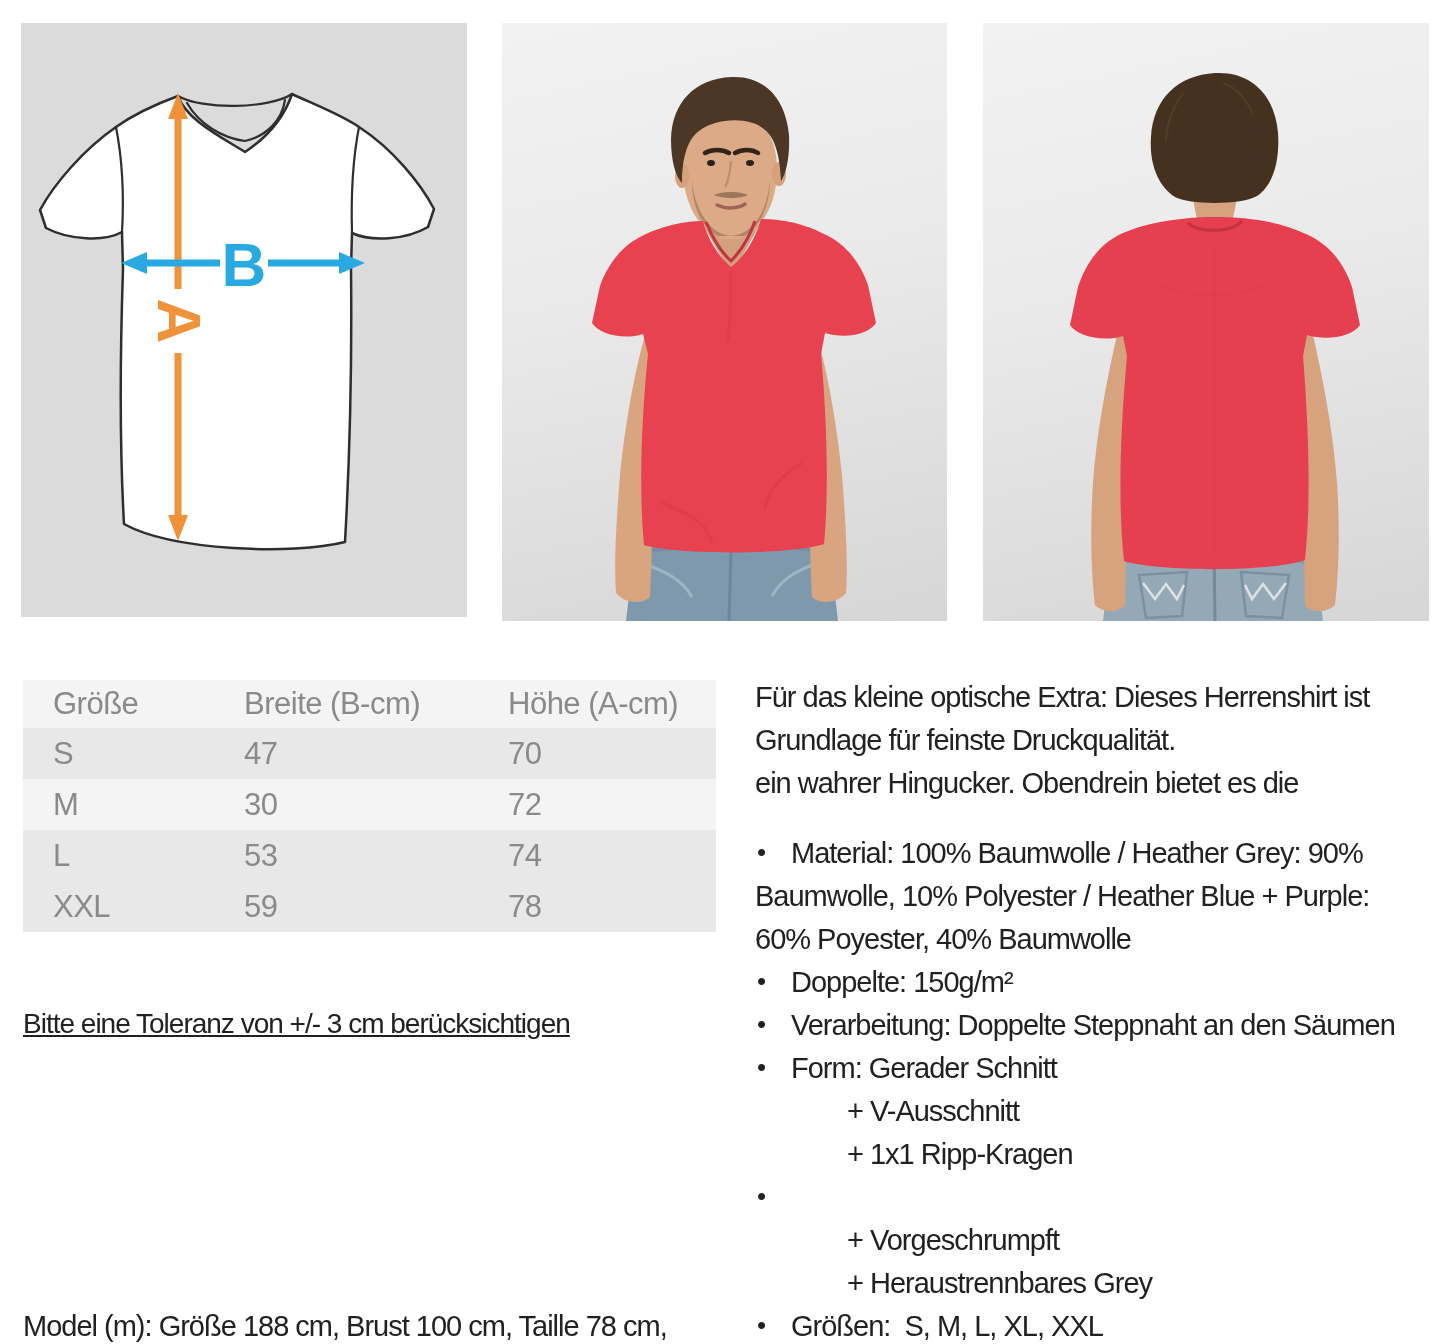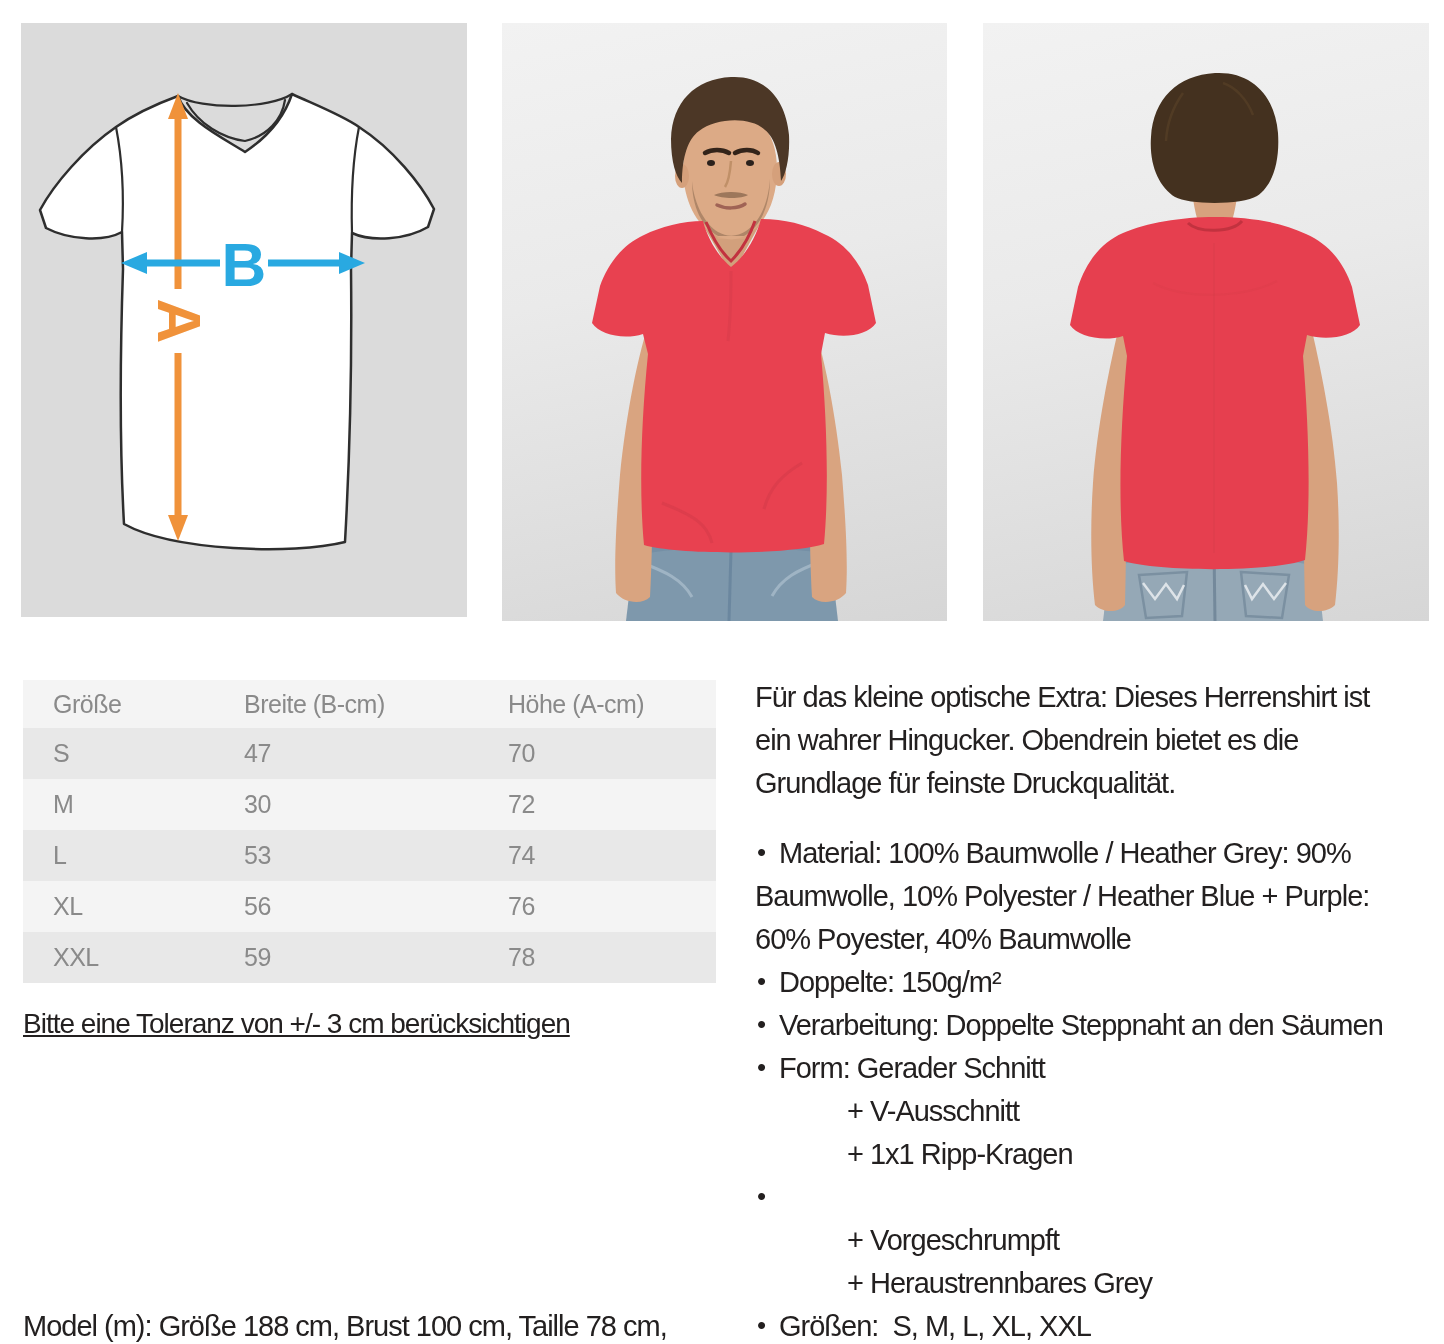--- a/index.html
+++ b/index.html
@@ -9,39 +9,39 @@
   
   .diagram-box{position:absolute;left:21px;top:23px;width:446px;height:594px;background:#dbdbdb;}
   .photo{position:absolute;top:23px;height:598px;
          background:linear-gradient(168deg,#f2f2f2 0%,#eaeaea 42%,#d6d6d6 100%);}
   .photo-front{left:502px;width:445px;}
   .photo-back{left:983px;width:446px;}
   .diagram-box svg,.photo svg{display:block;width:100%;height:100%;}
 
   
   table.size-table{position:absolute;left:23px;top:680px;width:693px;border-collapse:collapse;
-        table-layout:fixed;font-size:25px;color:#8a8a8a;letter-spacing:-0.5px;}
+        table-layout:fixed;font-size:31px;color:#8a8a8a;letter-spacing:-0.5px;}
   table.size-table th,table.size-table td{font-weight:normal;text-align:left;padding:0;vertical-align:middle;}
   table.size-table th{height:48px;}
   table.size-table td{height:51px;}
   .cell-pad{padding-left:30px !important;}
   .row-light{background:#f4f4f4;}
   .row-dark{background:#e8e8e8;}
 
   
   .tolerance-note{position:absolute;left:23px;top:1008px;font-size:28px;letter-spacing:-1px;white-space:pre;text-decoration:underline;}
   .model-info{position:absolute;left:23px;top:1216px;font-size:29px;line-height:44px;letter-spacing:-1px;white-space:pre;}
   .model-info .bold{font-weight:normal;}
 
   
   .desc{position:absolute;left:755px;top:676px;font-size:29px;letter-spacing:-1px;color:#232020;}
   .desc .line{position:relative;height:43px;line-height:43px;white-space:pre;}
   .desc .gap{height:27px;}
   .desc .dot{position:absolute;left:2px;top:-1px;font-size:26px;}
-  .ind-bullet{display:inline-block;margin-left:24px;}
+  .ind-bullet{display:inline-block;margin-left:36px;}
   .ind-cont{display:inline-block;}
   .ind-sub{display:inline-block;margin-left:92px;}
 </style>
 </head>
 <body>
 
 <div class="page">
 
   <div class="diagram-box">
     <svg viewBox="0 0 446 594">
@@ -201,44 +201,39 @@
     <tr class="row-light">
       <td class="cell-pad">M</td>
       <td>30</td>
       <td>72</td>
     </tr>
     <tr class="row-dark">
       <td class="cell-pad">L</td>
       <td>53</td>
       <td>74</td>
     </tr>
-    <tr class="row-light">
-      <td class="cell-pad">XL</td>
-      <td>56</td>
-      <td>76</td>
-    </tr>
     <tr class="row-dark">
       <td class="cell-pad">XXL</td>
       <td>59</td>
       <td>78</td>
     </tr>
   </tbody>
     </table>
 
   <div class="tolerance-note">Bitte eine Toleranz von +/- 3 cm berücksichtigen</div>
 
   <div class="model-info">
     <div><span class="bold">Model (m):</span><span> Größe 188 cm, Brust 100 cm, Taille 78 cm,</span></div>
     
   </div>
 
   <div class="desc">
     <div class="line">Für das kleine optische Extra: Dieses Herrenshirt ist</div>
+    <div class="line">Grundlage für feinste Druckqualität.</div>
     <div class="line">ein wahrer Hingucker. Obendrein bietet es die</div>
-    <div class="line">Grundlage für feinste Druckqualität.</div>
     <div class="gap"></div>
     <div class="line"><span class="dot">•</span><span class="ind-bullet">Material: 100% Baumwolle / Heather Grey: 90%</span></div>
     <div class="line"><span class="ind-cont">Baumwolle, 10% Polyester / Heather Blue + Purple:</span></div>
     <div class="line"><span class="ind-cont">60% Poyester, 40% Baumwolle</span></div>
     <div class="line"><span class="dot">•</span><span class="ind-bullet">Doppelte: 150g/m²</span></div>
     <div class="line"><span class="dot">•</span><span class="ind-bullet">Verarbeitung: Doppelte Steppnaht an den Säumen</span></div>
     <div class="line"><span class="dot">•</span><span class="ind-bullet">Form: Gerader Schnitt</span></div>
     <div class="line"><span class="ind-sub">+ V-Ausschnitt</span></div>
     <div class="line"><span class="ind-sub">+ 1x1 Ripp-Kragen</span></div>
     <div class="line"><span class="dot">•</span></div>

